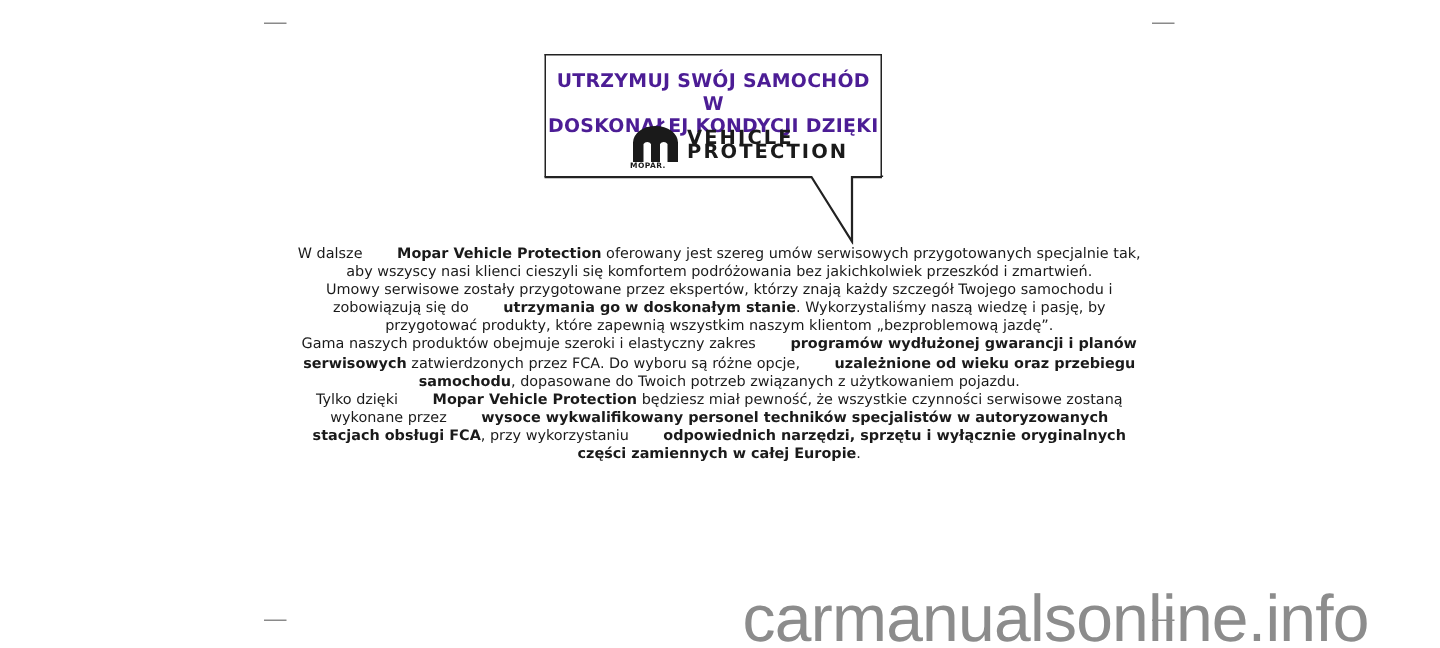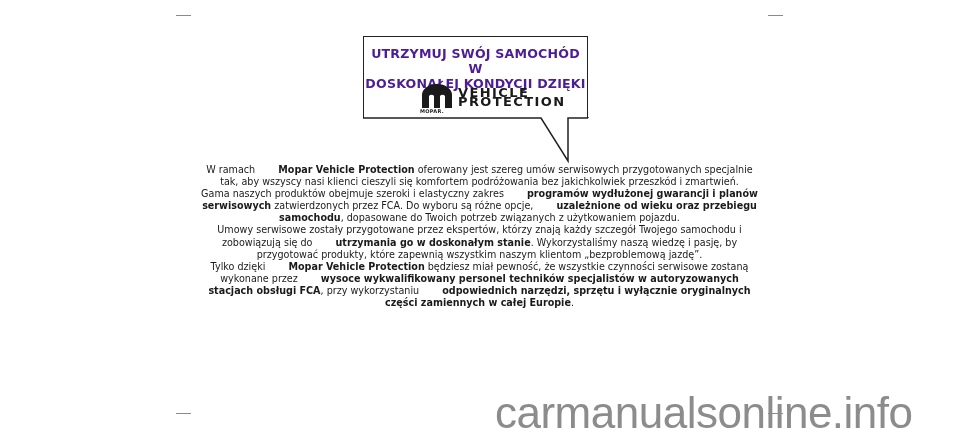--- a/index.html
+++ b/index.html
@@ -62,19 +62,19 @@
       <div>PROTECTION</div>
     </div>
   </div>
 </div>
 <svg class="bubble-svg" width="230" height="46" viewBox="0 0 230 46">
   <polyline points="1,1 179,1 206,44 206,1 226,1" fill="none" stroke="#222" stroke-width="1.5"></polyline>
   <line x1="226" y1="1" x2="226" y2="-82" stroke="#222" stroke-width="1.5"></line>
 </svg>
 
 <div class="body-text" id="body-text">
-    <p><span>W ramach </span><b>Mopar Vehicle Protection</b><span> oferowany jest szereg umów serwisowych przygotowanych specjalnie tak, aby wszyscy nasi klienci cieszyli się komfortem podróżowania bez jakichkolwiek przeszkód i zmartwień.</span></p>
+    <p><span>W dalsze </span><b>Mopar Vehicle Protection</b><span> oferowany jest szereg umów serwisowych przygotowanych specjalnie tak, aby wszyscy nasi klienci cieszyli się komfortem podróżowania bez jakichkolwiek przeszkód i zmartwień.</span></p>
+    <p><span>Umowy serwisowe zostały przygotowane przez ekspertów, którzy znają każdy szczegół Twojego samochodu i zobowiązują się do </span><b>utrzymania go w doskonałym stanie</b><span>. Wykorzystaliśmy naszą wiedzę i pasję, by przygotować produkty, które zapewnią wszystkim naszym klientom „bezproblemową jazdę”.</span></p>
     <p><span>Gama naszych produktów obejmuje szeroki i elastyczny zakres </span><b>programów wydłużonej gwarancji i planów serwisowych</b><span> zatwierdzonych przez FCA. Do wyboru są różne opcje, </span><b>uzależnione od wieku oraz przebiegu samochodu</b><span>, dopasowane do Twoich potrzeb związanych z użytkowaniem pojazdu.</span></p>
-    <p><span>Umowy serwisowe zostały przygotowane przez ekspertów, którzy znają każdy szczegół Twojego samochodu i zobowiązują się do </span><b>utrzymania go w doskonałym stanie</b><span>. Wykorzystaliśmy naszą wiedzę i pasję, by przygotować produkty, które zapewnią wszystkim naszym klientom „bezproblemową jazdę”.</span></p>
     <p><span>Tylko dzięki </span><b>Mopar Vehicle Protection</b><span> będziesz miał pewność, że wszystkie czynności serwisowe zostaną wykonane przez </span><b>wysoce wykwalifikowany personel techników specjalistów w autoryzowanych stacjach obsługi FCA</b><span>, przy wykorzystaniu </span><b>odpowiednich narzędzi, sprzętu i wyłącznie oryginalnych części zamiennych w całej Europie</b><span>.</span></p>
   </div>
 
 <div class="watermark">carmanualsonline.info</div>
 
 </body></html>

